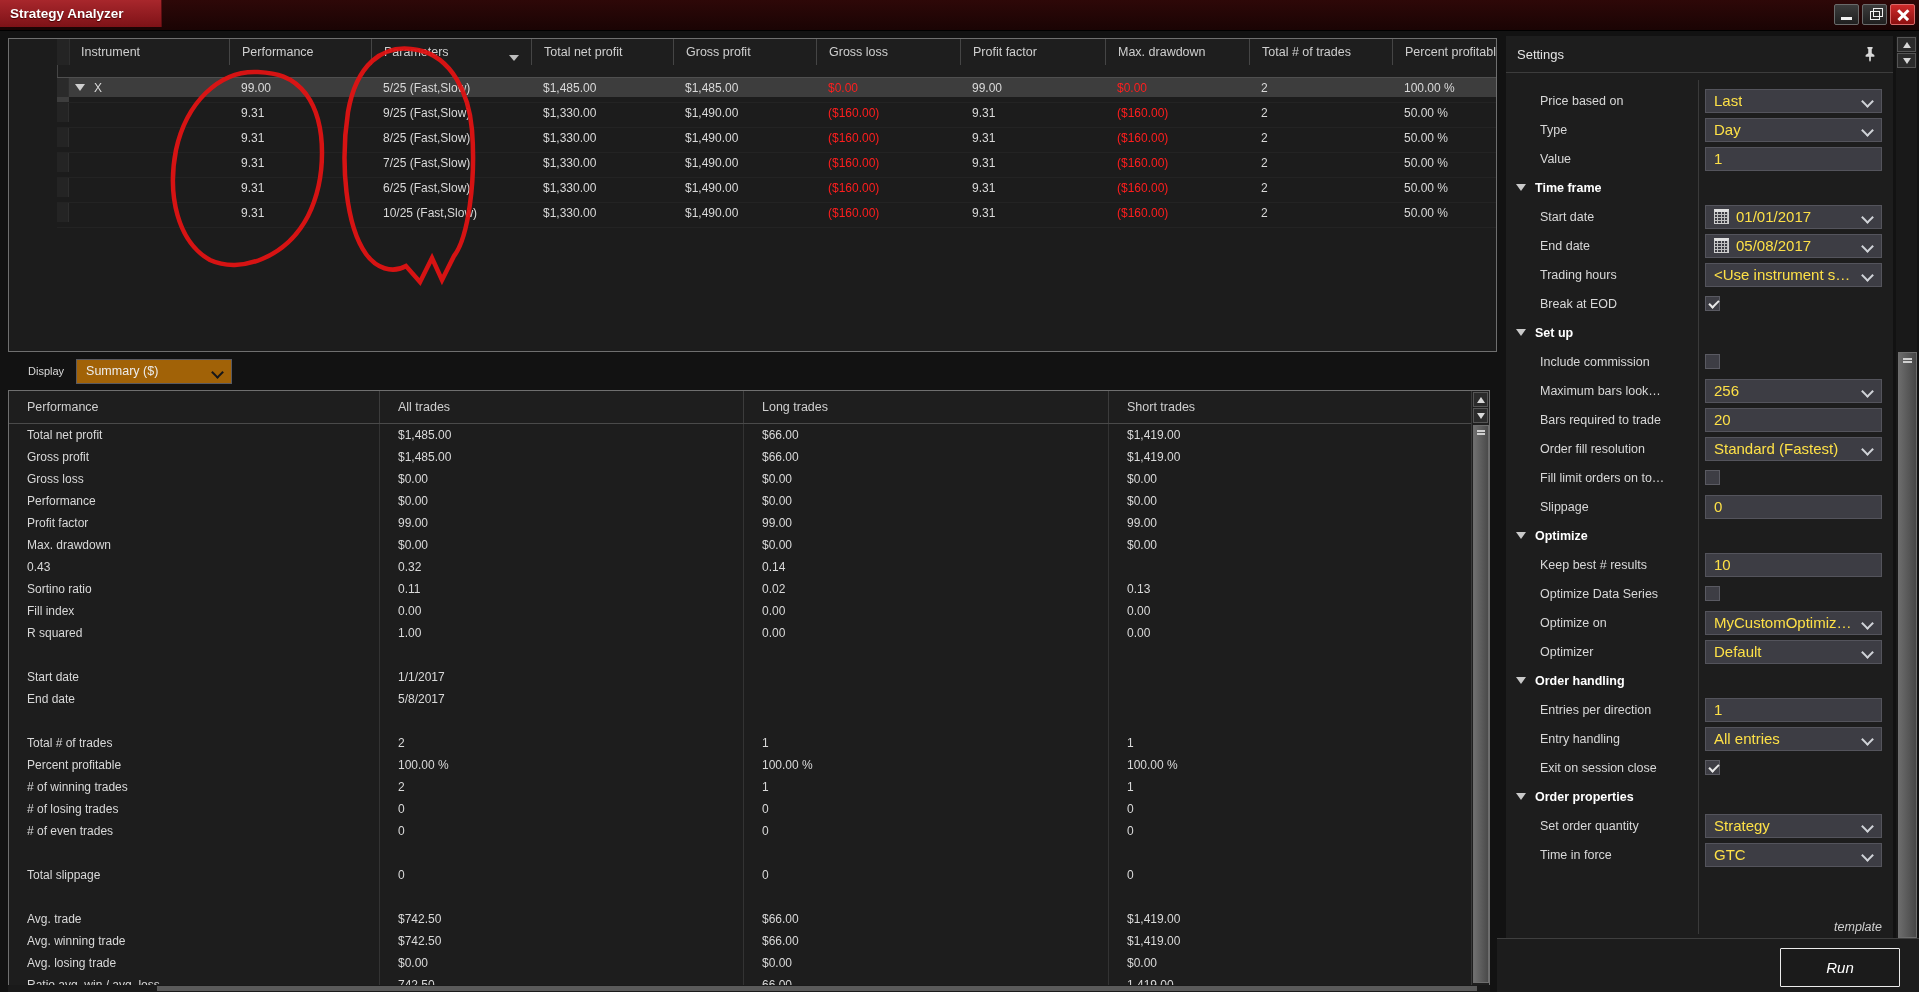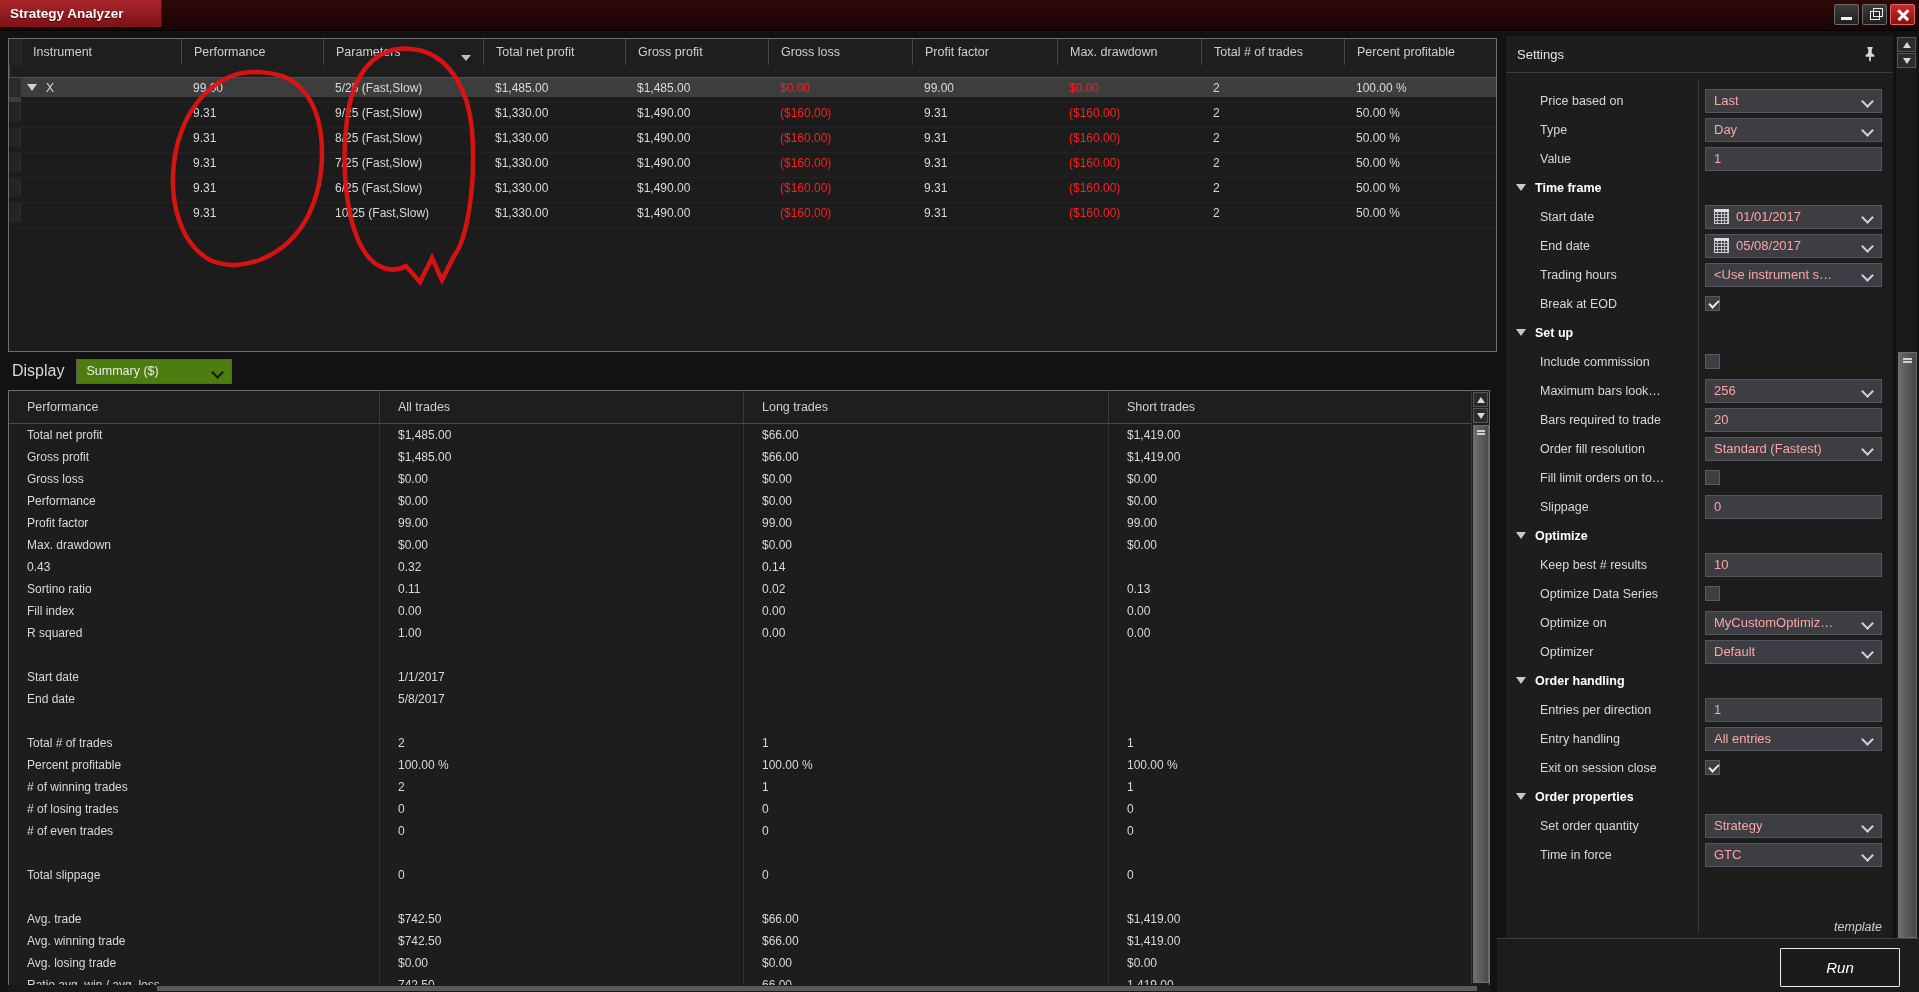--- a/index.html
+++ b/index.html
@@ -18,42 +18,42 @@
            background:linear-gradient(#3c3c3c,#1f1f1f);position:relative;}
   .win-btn.close{background:linear-gradient(#cf2a2a,#8c0f0f);border-color:#d86a6a;}
   .glyph-min{position:absolute;left:6px;bottom:4px;width:11px;height:3px;background:#f0f0f0;}
   .glyph-restore{position:absolute;left:7px;top:6px;width:8px;height:7px;border:1.5px solid #f0f0f0;background:#2a2a2a;}
   .glyph-restore:before{content:"";position:absolute;left:2px;top:-4px;width:8px;height:7px;border:1.5px solid #f0f0f0;}
   .glyph-x{position:absolute;left:11px;top:3px;width:2.6px;height:14px;background:#fff;transform:rotate(45deg);}
   .glyph-x:after{content:"";position:absolute;left:0;top:0;width:2.6px;height:14px;background:#fff;transform:rotate(90deg);}
 
   
   .results-panel{position:absolute;left:8px;top:38px;width:1489px;height:314px;
-                 background:#1c1c1c;border:1px solid #6f6f6f;box-sizing:border-box;}
+                 background:#1c1c1c;border:1px solid #6f6f6f;box-sizing:border-box;padding-left:48px;}
   .rg-row{display:grid;grid-template-columns:12px 160px 142px 160px 142px 143px 144px 145px 144px 143px 1fr;}
   .rg-header{height:38px;background:#1e1e1e;border-bottom:1px solid #4f4f4f;}
   .rg-header .hcell{display:flex;align-items:center;padding-left:12px;font-size:12.5px;color:#cfcfcf;
                     border-left:1px solid #454545;overflow:hidden;white-space:nowrap;position:relative;}
   .rg-header .hcell:first-child,.rg-header .hcell:nth-child(2){border-left:none;}
   .rg-body .rg-row{height:24px;border-bottom:1px solid #232323;}
   .rg-body .rg-row.selected .cell{background:#3d3d3d;}
   .rg-body .rg-row.selected .gutter{background:#2a2a2a;}
   .cell{display:flex;align-items:center;padding-left:12px;font-size:12px;color:#d9d9d9;
         overflow:hidden;white-space:nowrap;}
   .gutter{background:#242424;border-right:1px solid #2e2e2e;padding:0;}
   .c-gross_loss,.c-max_drawdown{color:#ff1e1e;}
   .expander{width:0;height:0;border-left:5px solid transparent;border-right:5px solid transparent;
             border-top:7px solid #cfcfcf;margin-right:9px;margin-left:-6px;}
   .sort-arrow{position:absolute;right:12px;top:16px;width:0;height:0;
               border-left:5px solid transparent;border-right:5px solid transparent;border-top:6px solid #bdbdbd;}
 
   
   .display-bar{position:absolute;left:8px;top:356px;width:700px;height:30px;display:flex;align-items:center;}
-  .display-label{font-size:16px;color:#d9d9d9;margin-left:4px;}
-  .display-select{margin-left:12px;width:156px;height:25px;background:#4d7c0f;border:1px solid #5a5a60;
+  .display-label{font-size:11px;color:#d9d9d9;margin-left:20px;}
+  .display-select{margin-left:12px;width:156px;height:25px;background:#a16207;border:1px solid #5a5a60;
                   box-sizing:border-box;display:flex;align-items:center;position:relative;padding-left:9px;
                   font-size:12.5px;color:#ececec;}
 
   
   .summary-panel{position:absolute;left:8px;top:390px;width:1482px;height:595px;
                  background:#1d1d1d;border:1px solid #6f6f6f;border-bottom:none;box-sizing:border-box;overflow:hidden;}
   .sg-row{display:grid;grid-template-columns:370px 364px 365px 365px 1fr;}
   .sg-header{height:32px;background:#1e1e1e;border-bottom:1px solid #4a4a4a;}
   .sg-header .hcell{display:flex;align-items:center;padding-left:18px;font-size:12.5px;color:#cfcfcf;
                     border-left:1px solid #3c3c3c;white-space:nowrap;}
@@ -85,21 +85,21 @@
   .pin-icon{position:absolute;right:16px;top:9px;width:14px;height:18px;}
   .label-sep{position:absolute;left:192px;top:44px;height:854px;width:1px;background:#3a3a3a;}
   .settings-body{position:absolute;left:0;top:50px;width:387px;}
   .set-row{position:relative;height:29px;display:flex;align-items:center;text-align:right;}
   .set-label{margin-left:34px;font-size:12.5px;color:#d8d8d8;white-space:nowrap;}
   .t-category .set-label{margin-left:9px;font-weight:bold;color:#fff;}
   .cat-arrow{width:0;height:0;border-left:5.5px solid transparent;border-right:5.5px solid transparent;
              border-top:7px solid #c9c9c9;margin-left:10px;}
   .control{position:absolute;left:199px;width:177px;height:24px;box-sizing:border-box;
            background:#3d3d44;border:1px solid #54545c;display:flex;align-items:center;
-           font-size:13px;color:#fca5a5;}
+           font-size:15px;color:#fde047;}
   .control .val{margin-left:8px;white-space:nowrap;overflow:hidden;max-width:140px;}
   .chev{position:absolute;right:9px;top:7px;width:7px;height:7px;border-right:2.2px solid #d0d3d8;
         border-bottom:2.2px solid #d0d3d8;transform:rotate(45deg);}
   .display-select .chev{top:8px;border-color:#15161a;}
   .cal-icon{width:13px;height:11px;margin-left:8px;margin-right:-1px;border:1px solid #cfcfcf;border-top:3px solid #e0e0e0;
             background-image:repeating-linear-gradient(90deg,transparent 0 2.3px,#bfbfbf 2.3px 3.3px),
                              repeating-linear-gradient(0deg,transparent 0 1.9px,#bfbfbf 1.9px 2.9px);}
   .checkbox{position:absolute;left:199px;width:15px;height:15px;background:#3d3d44;border:1px solid #5a5a62;box-sizing:border-box;}
   .check{display:none;position:absolute;left:3px;top:3px;width:8px;height:4px;
          border-left:2px solid #e8e8e8;border-bottom:2px solid #e8e8e8;transform:rotate(-45deg);}

